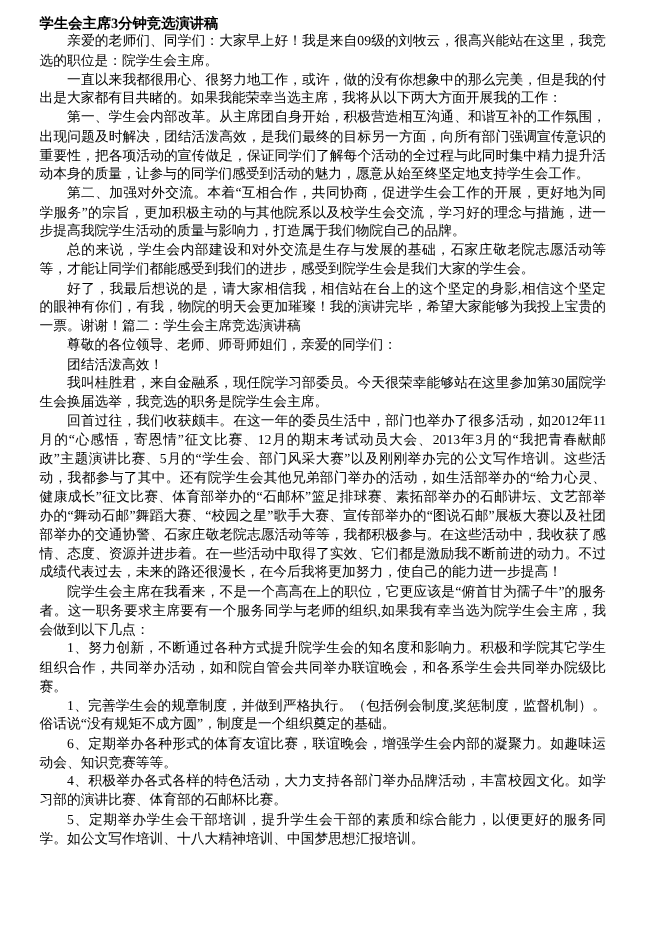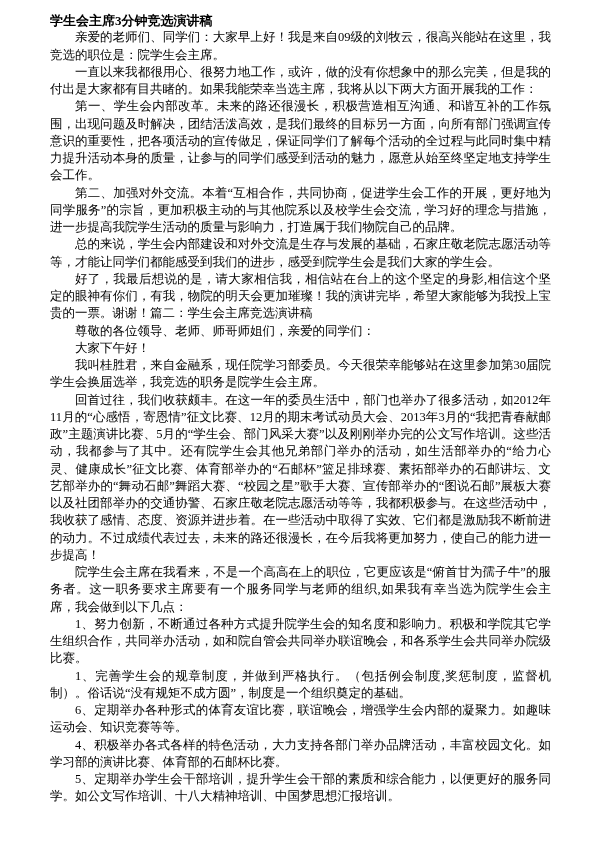--- a/index.html
+++ b/index.html
@@ -10,21 +10,21 @@
   body {
     height: 849px;
     overflow: hidden;
     font-family: "Liberation Serif", "DejaVu Serif", serif;
     color: #000000;
   }
   .page {
     width: 600px;
     height: 849px;
     background: #ffffff;
-    padding: 12px 49px 0 50px;
+    padding: 12px 49px 0 36px;
   }
   .doc-title {
     font-size: 13px;
     font-weight: bold;
     line-height: 17.25px;
     text-align: left;
   }
   .para {
     font-size: 12.5px;
     line-height: 17.25px;
@@ -33,26 +33,26 @@
     word-break: break-all;
   }
 </style>
 </head>
 <body>
 
 <div class="page">
   <div class="doc-title">学生会主席3分钟竞选演讲稿</div>
   <p class="para">亲爱的老师们、同学们：大家早上好！我是来自09级的刘牧云，很高兴能站在这里，我竞选的职位是：院学生会主席。</p>
   <p class="para">一直以来我都很用心、很努力地工作，或许，做的没有你想象中的那么完美，但是我的付出是大家都有目共睹的。如果我能荣幸当选主席，我将从以下两大方面开展我的工作：</p>
-  <p class="para">第一、学生会内部改革。未来的路还很漫长，积极营造相互沟通、和谐互补的工作氛围，出现问题及时解决，团结活泼高效，是我们最终的目标另一方面，向所有部门强调宣传意识的重要性，把各项活动的宣传做足，保证同学们了解每个活动的全过程与此同时集中精力提升活动本身的质量，让参与的同学们感受到活动的魅力，愿意从始至终坚定地支持学生会工作。</p>
+  <p class="para">第一、学生会内部改革。从主席团自身开始，积极营造相互沟通、和谐互补的工作氛围，出现问题及时解决，团结活泼高效，是我们最终的目标另一方面，向所有部门强调宣传意识的重要性，把各项活动的宣传做足，保证同学们了解每个活动的全过程与此同时集中精力提升活动本身的质量，让参与的同学们感受到活动的魅力，愿意从始至终坚定地支持学生会工作。</p>
   <p class="para">第二、加强对外交流。本着“互相合作，共同协商，促进学生会工作的开展，更好地为同学服务”的宗旨，更加积极主动的与其他院系以及校学生会交流，学习好的理念与措施，进一步提高我院学生活动的质量与影响力，打造属于我们物院自己的品牌。</p>
   <p class="para">总的来说，学生会内部建设和对外交流是生存与发展的基础，石家庄敬老院志愿活动等等，才能让同学们都能感受到我们的进步，感受到院学生会是我们大家的学生会。</p>
   <p class="para">好了，我最后想说的是，请大家相信我，相信站在台上的这个坚定的身影,相信这个坚定的眼神有你们，有我，物院的明天会更加璀璨！我的演讲完毕，希望大家能够为我投上宝贵的一票。谢谢！篇二：学生会主席竞选演讲稿</p>
   <p class="para">尊敬的各位领导、老师、师哥师姐们，亲爱的同学们：</p>
-  <p class="para">大家下午好！</p>
+  <p class="para">团结活泼高效！</p>
   <p class="para">我叫桂胜君，来自金融系，现任院学习部委员。今天很荣幸能够站在这里参加第30届院学生会换届选举，我竞选的职务是院学生会主席。</p>
   <p class="para">回首过往，我们收获颇丰。在这一年的委员生活中，部门也举办了很多活动，如2012年11月的“心感悟，寄恩情”征文比赛、12月的期末考试动员大会、2013年3月的“我把青春献邮政”主题演讲比赛、5月的“学生会、部门风采大赛”以及刚刚举办完的公文写作培训。这些活动，我都参与了其中。还有院学生会其他兄弟部门举办的活动，如生活部举办的“给力心灵、健康成长”征文比赛、体育部举办的“石邮杯”篮足排球赛、素拓部举办的石邮讲坛、文艺部举办的“舞动石邮”舞蹈大赛、“校园之星”歌手大赛、宣传部举办的“图说石邮”展板大赛以及社团部举办的交通协警、石家庄敬老院志愿活动等等，我都积极参与。在这些活动中，我收获了感情、态度、资源并进步着。在一些活动中取得了实效、它们都是激励我不断前进的动力。不过成绩代表过去，未来的路还很漫长，在今后我将更加努力，使自己的能力进一步提高！</p>
   <p class="para">院学生会主席在我看来，不是一个高高在上的职位，它更应该是“俯首甘为孺子牛”的服务者。这一职务要求主席要有一个服务同学与老师的组织,如果我有幸当选为院学生会主席，我会做到以下几点：</p>
   <p class="para">1、努力创新，不断通过各种方式提升院学生会的知名度和影响力。积极和学院其它学生组织合作，共同举办活动，如和院自管会共同举办联谊晚会，和各系学生会共同举办院级比赛。</p>
   <p class="para">1、完善学生会的规章制度，并做到严格执行。（包括例会制度,奖惩制度，监督机制）。俗话说“没有规矩不成方圆”，制度是一个组织奠定的基础。</p>
   <p class="para">6、定期举办各种形式的体育友谊比赛，联谊晚会，增强学生会内部的凝聚力。如趣味运动会、知识竞赛等等。</p>
   <p class="para">4、积极举办各式各样的特色活动，大力支持各部门举办品牌活动，丰富校园文化。如学习部的演讲比赛、体育部的石邮杯比赛。</p>
   <p class="para">5、定期举办学生会干部培训，提升学生会干部的素质和综合能力，以便更好的服务同学。如公文写作培训、十八大精神培训、中国梦思想汇报培训。</p>
 
 </div>

